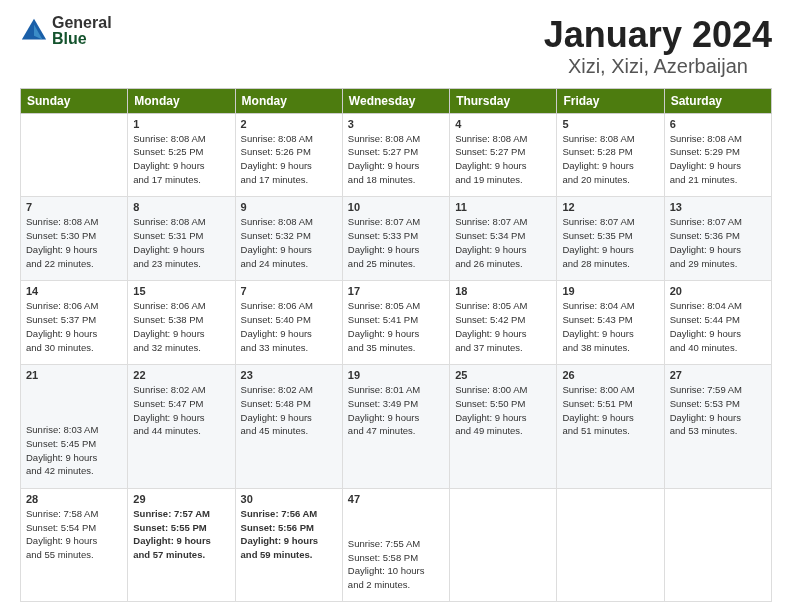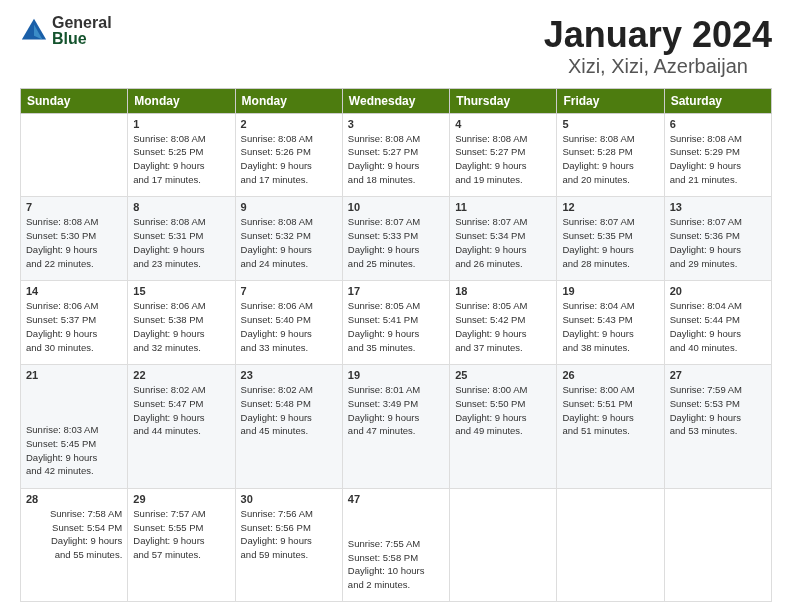--- a/index.html
+++ b/index.html
@@ -327,35 +327,35 @@
             <span class="day-number">27</span>
             <div class="day-info" style="white-space: pre-line;">Sunrise: 7:59 AM
 Sunset: 5:53 PM
 Daylight: 9 hours
 and 53 minutes.</div>
           </td>
         </tr>
         <tr>
           <td>
             <span class="day-number">28</span>
-            <div class="day-info" style="white-space: pre-line; text-align: right;">Sunrise: 7:58 AM
+            <div class="day-info" style="white-space: pre-line;">Sunrise: 7:58 AM
 Sunset: 5:54 PM
 Daylight: 9 hours
 and 55 minutes.</div>
           </td>
           <td>
             <span class="day-number">29</span>
-            <div class="day-info" style="white-space: pre-line;">Sunrise: 7:57 AM
+            <div class="day-info" style="white-space: pre-line; font-weight: bold;">Sunrise: 7:57 AM
 Sunset: 5:55 PM
 Daylight: 9 hours
 and 57 minutes.</div>
           </td>
           <td>
             <span class="day-number">30</span>
-            <div class="day-info" style="white-space: pre-line;">Sunrise: 7:56 AM
+            <div class="day-info" style="white-space: pre-line; font-weight: bold;">Sunrise: 7:56 AM
 Sunset: 5:56 PM
 Daylight: 9 hours
 and 59 minutes.</div>
           </td>
           <td>
             <span class="day-number">47</span>
             <div class="day-info" style="white-space: pre-line; margin-top: 32px;">Sunrise: 7:55 AM
 Sunset: 5:58 PM
 Daylight: 10 hours
 and 2 minutes.</div>

